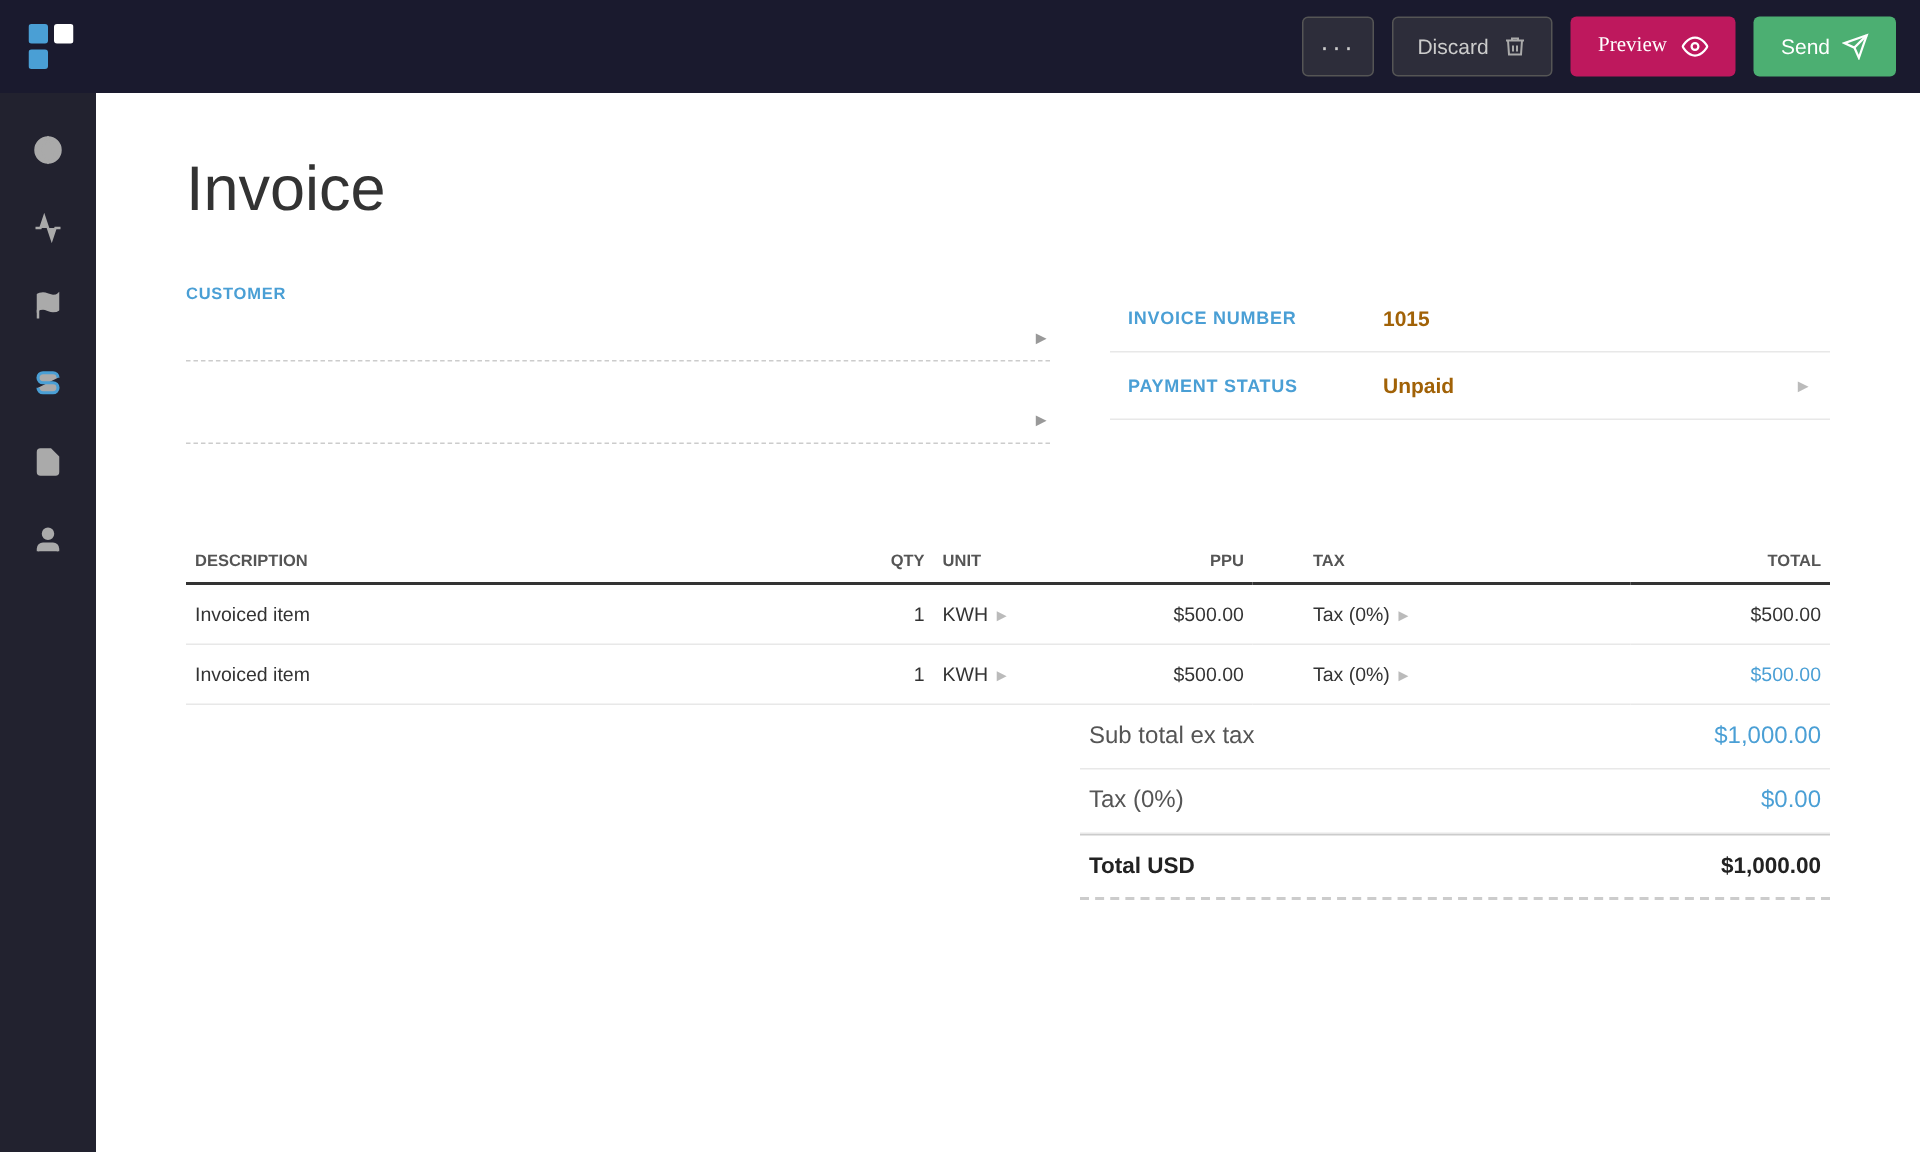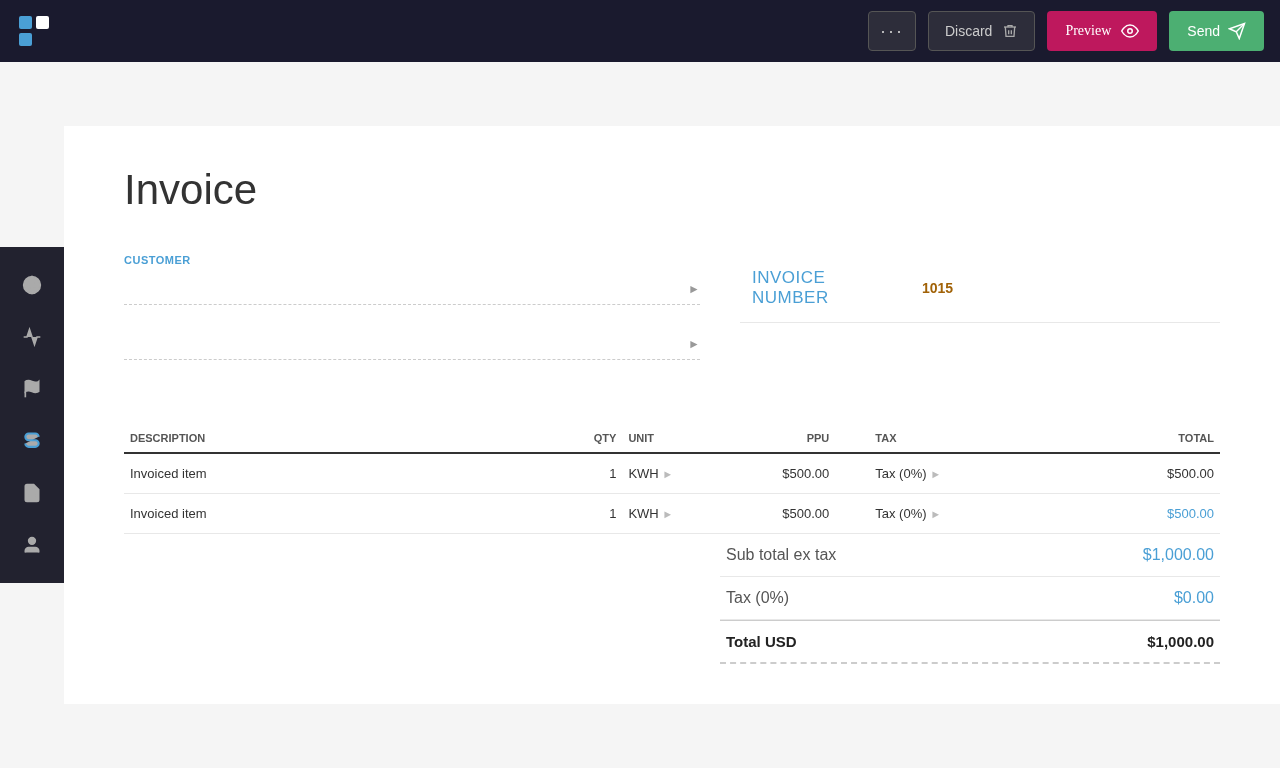--- a/index.html
+++ b/index.html
@@ -63,21 +63,20 @@
       background: #4caf72;
       color: white;
       padding: 0 18px;
     }
 
     
     .layout {
       display: flex;
       flex: 1;
       overflow: hidden;
-      align-items: center;
     }
 
     
     .sidebar {
       width: 64px;
       background: #22222f;
       display: flex;
       flex-direction: column;
       align-items: center;
       padding: 16px 0;
@@ -154,22 +153,22 @@
       border-collapse: collapse;
     }
     .info-table tr {
       border-bottom: 1px solid #e8e8e8;
     }
     .info-table td {
       padding: 14px 12px;
       vertical-align: middle;
     }
     .info-table .label-cell {
-      font-size: 17px;
-      font-weight: 400;
+      font-size: 12px;
+      font-weight: 700;
       color: #4a9fd5;
       text-transform: uppercase;
       letter-spacing: 0.5px;
       width: 170px;
     }
     .info-table .value-cell {
       font-size: 14px;
       color: #a16207;
       font-weight: bold;
     }
@@ -346,20 +345,25 @@
         </div>
       </div>
 
       <div class="right-section">
         <table class="info-table">
           <tbody>
             <tr>
               <td class="label-cell">INVOICE NUMBER</td>
               <td class="value-cell">1015</td>
               <td class="chevron-cell"></td>
+            </tr>
+            <tr>
+              <td class="label-cell">PAYMENT STATUS</td>
+              <td class="value-cell">Unpaid</td>
+              <td class="chevron-cell">►</td>
             </tr>
           </tbody>
         </table>
       </div>
     </div>
 
     <div class="items-section">
       <table class="items-table">
         <thead>
           <tr>

